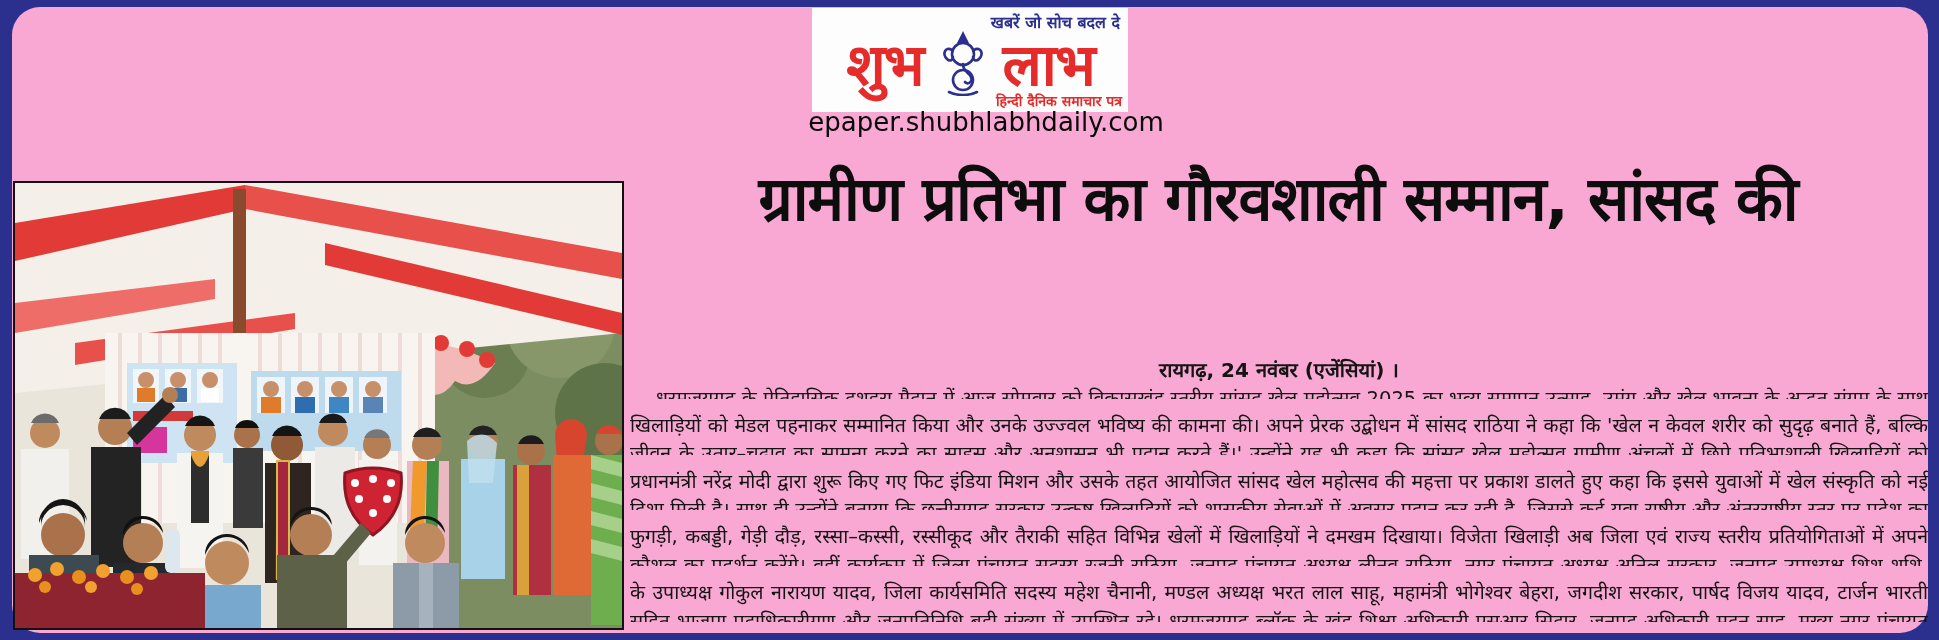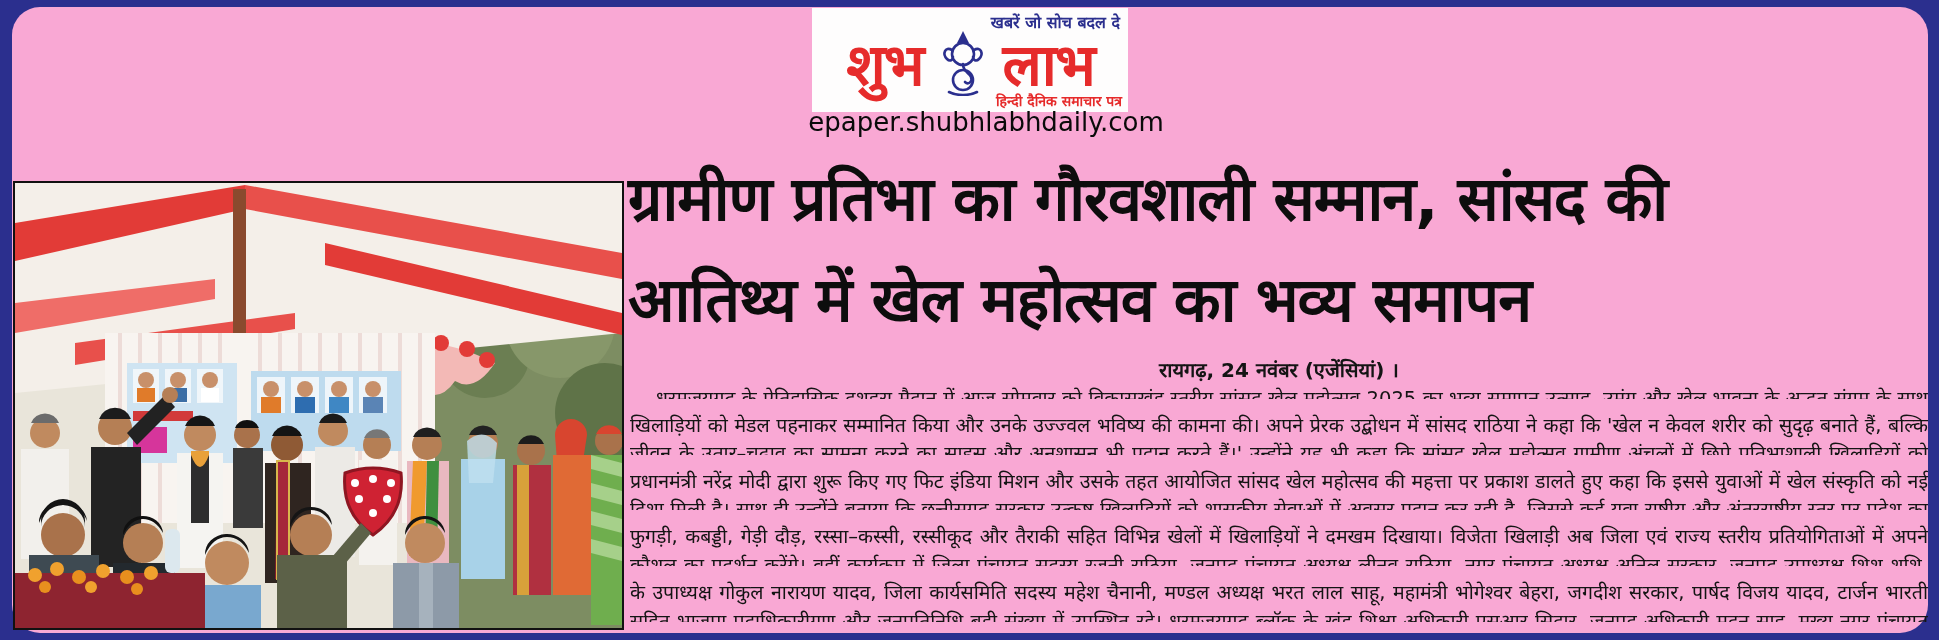--- a/index.html
+++ b/index.html
@@ -45,21 +45,21 @@
   }
   
   .photo{
     position:absolute;left:1px;top:174px;width:607px;height:445px;
     border:2px solid #111;background:#e8e4da;overflow:hidden;
   }
   .photo svg{display:block;width:100%;height:100%;}
   
   .headline{
     position:absolute;left:616px;top:141px;width:1300px;height:212px;
-    color:#0d0d0d;font-weight:bold;
+    text-align:center;color:#0d0d0d;font-weight:bold;
     font-size:61px;line-height:101px;letter-spacing:-1px;white-space:nowrap;
   }
   
   .columns{
     position:absolute;left:618px;top:349px;width:1298px;height:266px;
     display:flex;gap:13px;overflow:hidden;flex-direction:column;
   }
   .col{
     flex:1 1 0;overflow:hidden;
     font-size:19.5px;line-height:28.6px;color:#141414;
@@ -285,21 +285,20 @@
           <circle cx="136" cy="390" r="7" fill="#f0a12e"></circle>
         <circle cx="30" cy="404" r="6" fill="#e88f1e"></circle>
           <circle cx="76" cy="404" r="6" fill="#f0a12e"></circle>
         <circle cx="122" cy="406" r="6" fill="#e88f1e"></circle>
       </g>
     </svg>
   </div>
 
   <div class="headline">
     <div>ग्रामीण प्रतिभा का गौरवशाली सम्मान, सांसद की</div>
-    <div>आतिथ्य में खेल महोत्सव का भव्य समापन</div>
   </div>
 
   <div class="columns">
     <div class="col">
       <p class="art-dateline">रायगढ़, 24 नवंबर (एजेंसियां) ।</p>
       <p class="indent">धरमजयगढ़ के ऐतिहासिक दशहरा मैदान में आज सोमवार को विकासखंड स्तरीय सांसद खेल महोत्सव 2025 का भव्य समापन उत्साह, उमंग और खेल भावना के अद्भुत संगम के साथ संपन्न हुआ। ग्रामीण अंचलों की उभरती प्रतिभाओं को एक सशक्त मंच देने वाले इस महोत्सव के समापन समारोह में मुख्य अतिथि के रूप में सांसद राधेश्याम राठिया शामिल हुए।</p>
 
     </div>
     <div class="col">
       <p>खिलाड़ियों को मेडल पहनाकर सम्मानित किया और उनके उज्ज्वल भविष्य की कामना की। अपने प्रेरक उद्बोधन में सांसद राठिया ने कहा कि 'खेल न केवल शरीर को सुदृढ़ बनाते हैं, बल्कि जीवन के उतार–चढ़ाव का सामना करने का साहस और अनुशासन भी प्रदान करते हैं।' उन्होंने यह भी कहा कि सांसद खेल महोत्सव ग्रामीण अंचलों में छिपे प्रतिभाशाली खिलाड़ियों को प्रकाश में लाने का सशक्त माध्यम बन चुका है।</p>

